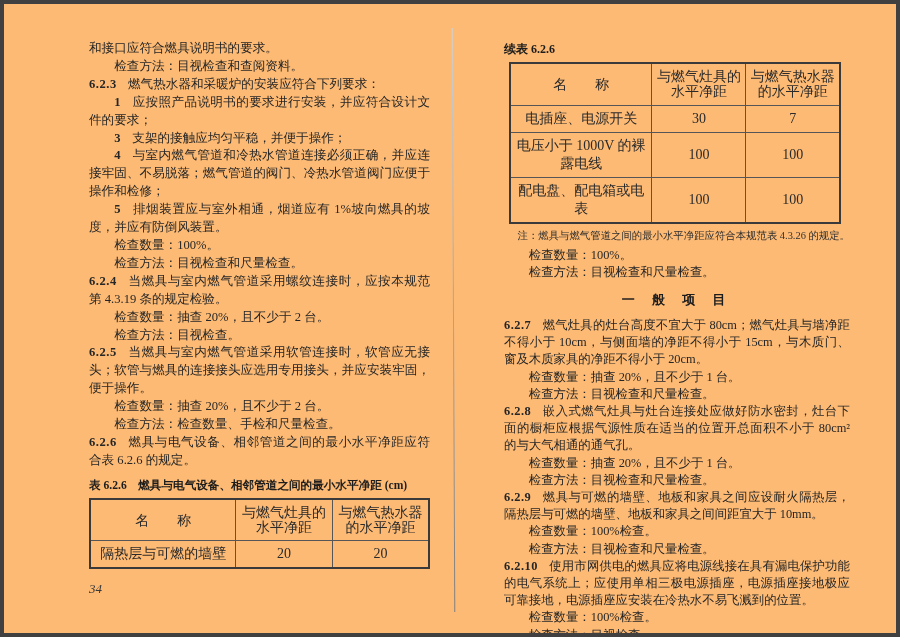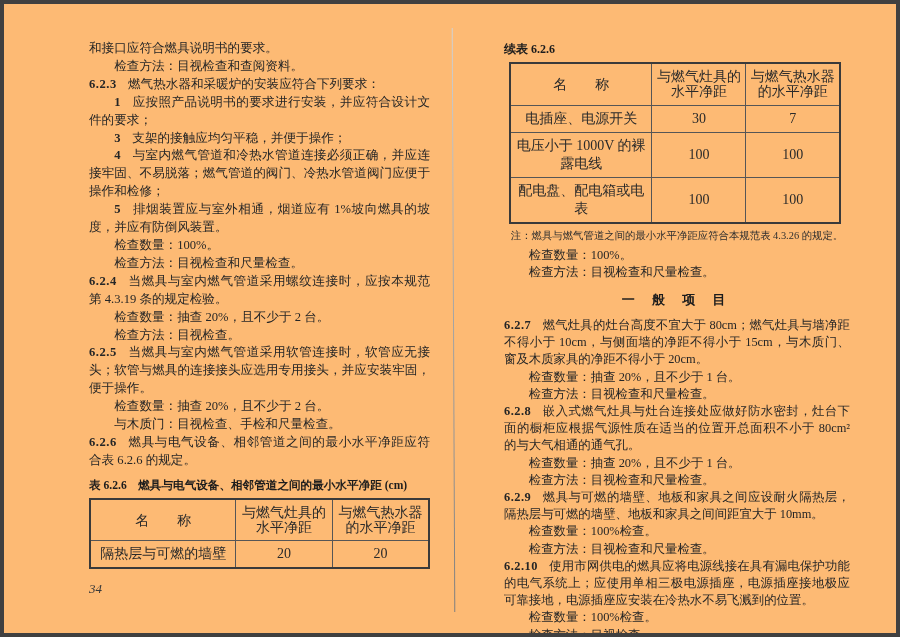--- a/index.html
+++ b/index.html
@@ -47,21 +47,21 @@
     border: 1px solid #565656; text-align: center; vertical-align: middle;
     padding: 4px 2px; font-weight: normal;
   }
   table.rule-table th { white-space: pre-line; height: 42px; line-height: 15px; }
   table.rule-table td { height: 26px; }
   table.rule-table .col-name { width: 43%; }
   table.rule-table .col-val  { width: 28.5%; }
 
   .note {
     font-size: 10.4px; line-height: 14px; margin-top: 5px;
-    color: #2e2e2e; text-align: center;
+    color: #2e2e2e; text-align: right;
   }
 
   .heading {
     font-weight: bold; text-align: center;
     font-size: 13px; letter-spacing: 7px;
     margin: 10px 0 8px 0; color: #1c1c1c;
   }
 
   .pageno {
     font-style: italic; font-size: 13px; color: #3a3a3a;
@@ -86,21 +86,21 @@
         <p class="indent"><b class="num">3</b>支架的接触应均匀平稳，并便于操作；</p>
         <p class="indent"><b class="num">4</b>与室内燃气管道和冷热水管道连接必须正确，并应连接牢固、不易脱落；燃气管道的阀门、冷热水管道阀门应便于操作和检修；</p>
         <p class="indent"><b class="num">5</b>排烟装置应与室外相通，烟道应有 1%坡向燃具的坡度，并应有防倒风装置。</p>
         <p class="indent">检查数量：100%。</p>
         <p class="indent">检查方法：目视检查和尺量检查。</p>
         <p class=""><b class="num">6.2.4</b>当燃具与室内燃气管道采用螺纹连接时，应按本规范第 4.3.19 条的规定检验。</p>
         <p class="indent">检查数量：抽查 20%，且不少于 2 台。</p>
         <p class="indent">检查方法：目视检查。</p>
         <p class=""><b class="num">6.2.5</b>当燃具与室内燃气管道采用软管连接时，软管应无接头；软管与燃具的连接接头应选用专用接头，并应安装牢固，便于操作。</p>
         <p class="indent">检查数量：抽查 20%，且不少于 2 台。</p>
-        <p class="indent">与木质门：目视检查、手检和尺量检查。</p>
+        <p class="indent">检查方法：检查数量、手检和尺量检查。</p>
         <p class=""><b class="num">6.2.6</b>燃具与电气设备、相邻管道之间的最小水平净距应符合表 6.2.6 的规定。</p>
       </div>
     <div class="tbl-title">表 6.2.6　燃具与电气设备、相邻管道之间的最小水平净距 (cm)</div>
     <table class="rule-table" id="left-table">
         <thead>
           <tr>
             <th class="col-name">名　　称</th>
             <th class="col-val">与燃气灶具的
 水平净距</th>
             <th class="col-val">与燃气热水器

